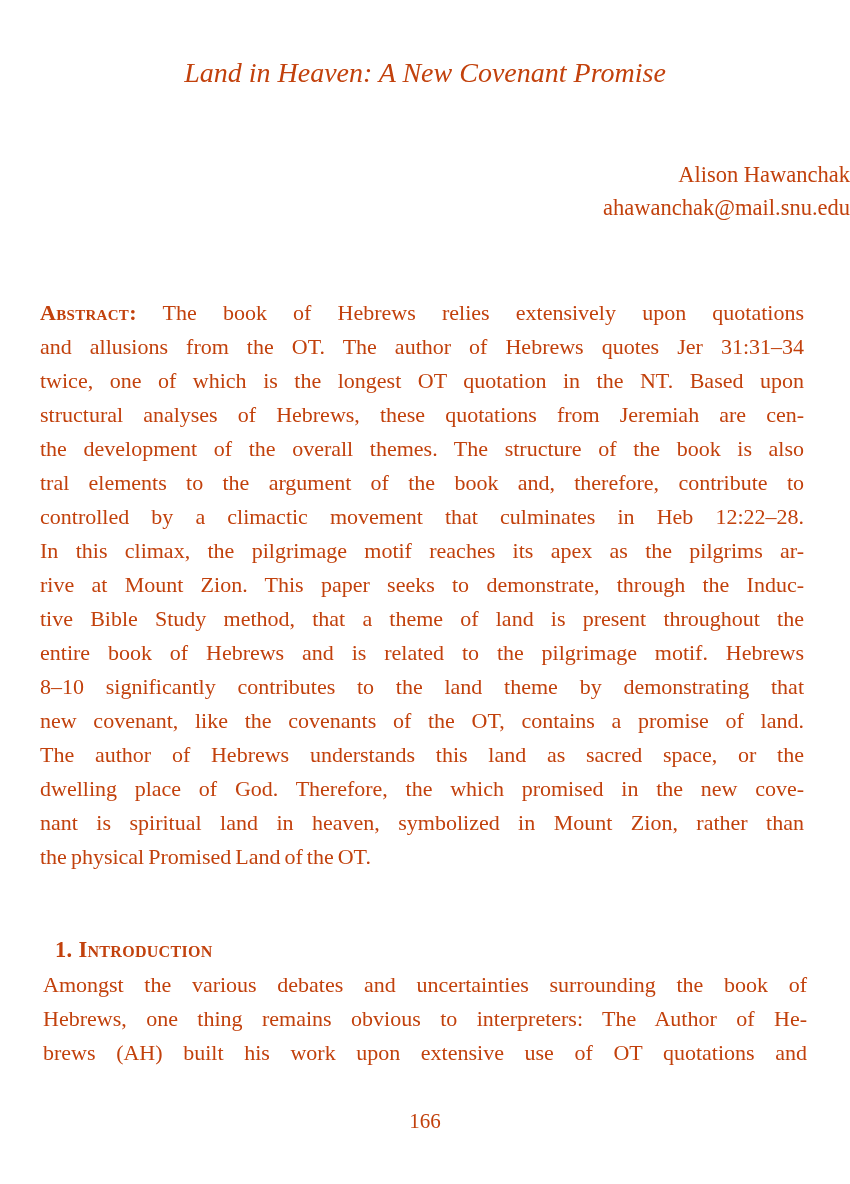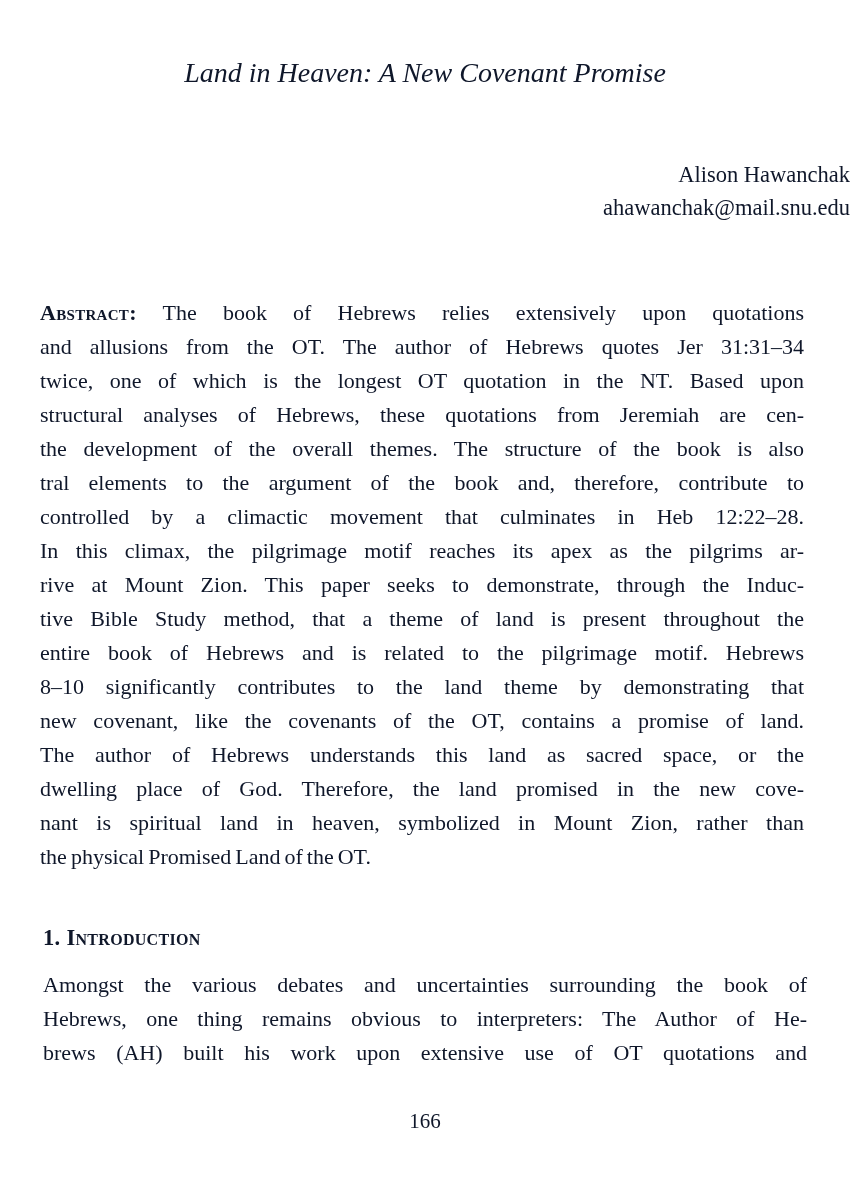--- a/index.html
+++ b/index.html
@@ -5,21 +5,21 @@
   html, body {
     margin: 0;
     padding: 0;
     background: #ffffff;
   }
   .page {
     position: relative;
     width: 850px;
     height: 1184px;
     background: #ffffff;
-    color: #0f172a;
+    color: #c2410c;
     font-family: "Liberation Serif", "DejaVu Serif", serif;
     overflow: hidden;
   }
   .paper-title {
     position: absolute;
     top: 56px;
     left: 0;
     width: 100%;
     text-align: center;
     font-style: italic;
@@ -55,21 +55,21 @@
   .sc {
     font-variant: small-caps;
     font-weight: bold;
     letter-spacing: 0.3px;
   }
   .section-heading {
     position: absolute;
     top: 921px;
     left: 43px;
     width: 764px;
-    margin: 0;
+    margin: 12px;
     font-variant: small-caps;
     font-weight: bold;
     font-size: 22.5px;
     line-height: 34px;
     letter-spacing: 0.3px;
   }
   .intro-block {
     position: absolute;
     top: 968px;
     left: 43px;
@@ -107,21 +107,21 @@
     <div class="line">the development of the overall themes. The structure of the book is also</div>
     <div class="line">tral elements to the argument of the book and, therefore, contribute to</div>
     <div class="line">controlled by a climactic movement that culminates in Heb 12:22–28.</div>
     <div class="line">In this climax, the pilgrimage motif reaches its apex as the pilgrims ar-</div>
     <div class="line">rive at Mount Zion. This paper seeks to demonstrate, through the Induc-</div>
     <div class="line">tive Bible Study method, that a theme of land is present throughout the</div>
     <div class="line">entire book of Hebrews and is related to the pilgrimage motif. Hebrews</div>
     <div class="line">8–10 significantly contributes to the land theme by demonstrating that</div>
     <div class="line">new covenant, like the covenants of the OT, contains a promise of land.</div>
     <div class="line">The author of Hebrews understands this land as sacred space, or the</div>
-    <div class="line">dwelling place of God. Therefore, the land promised in the new cove-</div>
+    <div class="line">dwelling place of God. Therefore, the which promised in the new cove-</div>
     <div class="line">nant is spiritual land in heaven, symbolized in Mount Zion, rather than</div>
     <div class="line last">the physical Promised Land of the OT.</div>
   </div>
 
   <h2 class="section-heading">1. Introduction</h2>
 
   <div class="intro-block">
     <div class="line">Amongst the various debates and uncertainties surrounding the book of</div>
     <div class="line">Hebrews, one thing remains obvious to interpreters: The Author of He-</div>
     <div class="line">brews (AH) built his work upon extensive use of OT quotations and</div>

